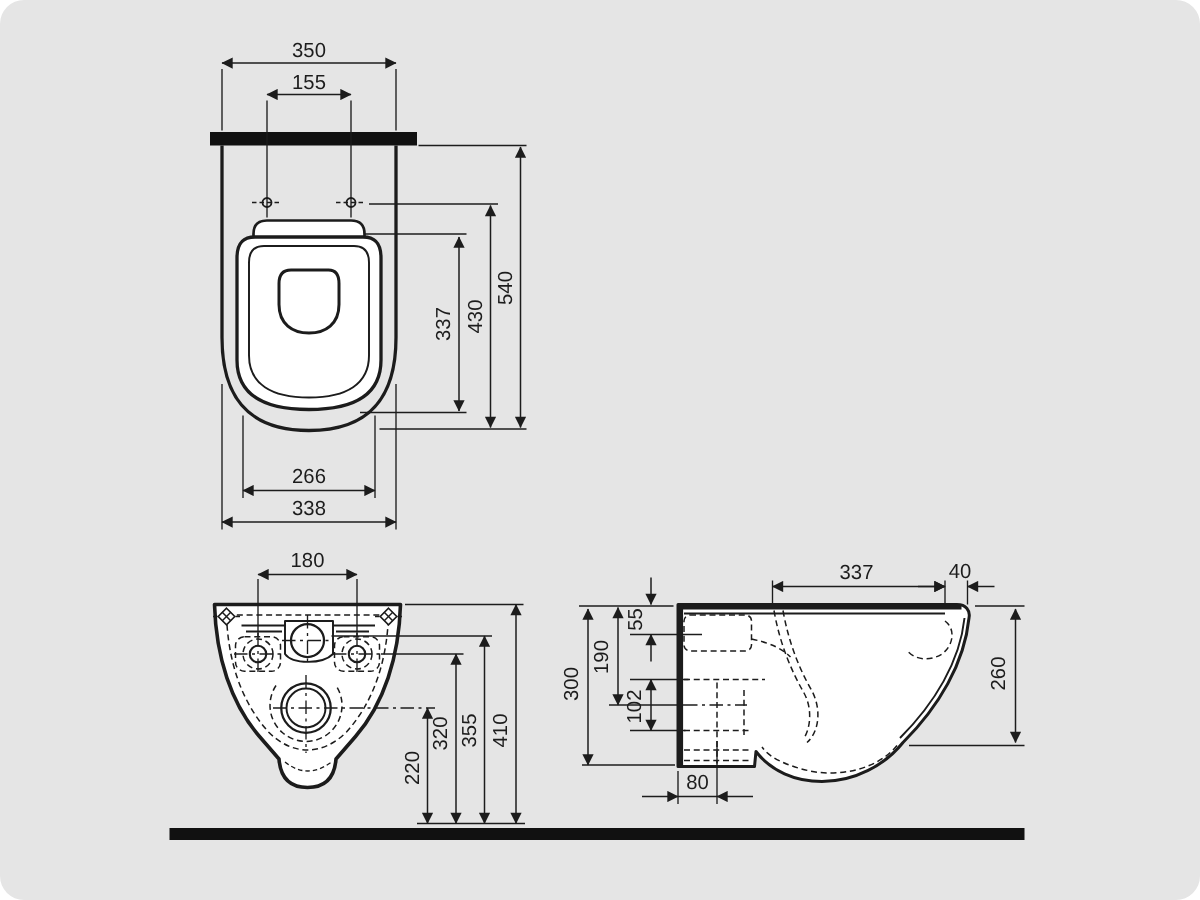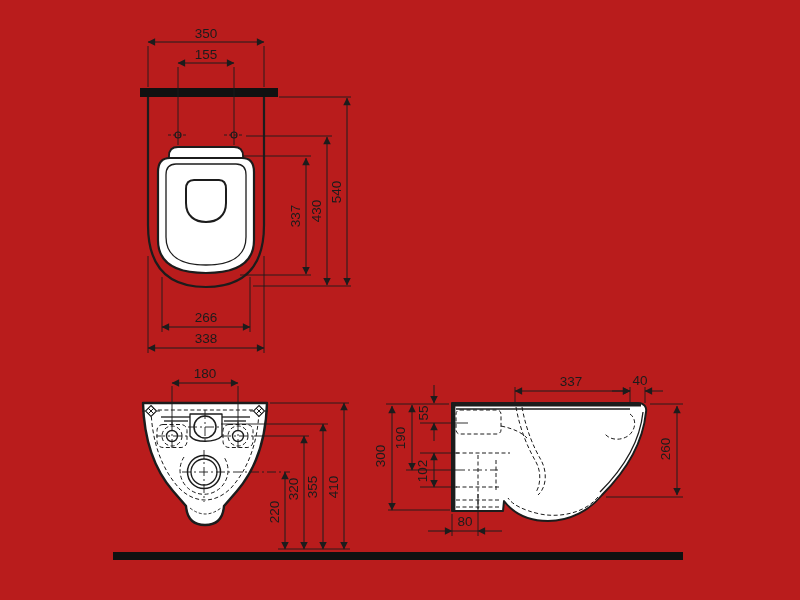--- a/index.html
+++ b/index.html
@@ -1,17 +1,17 @@
 <!DOCTYPE html>
 <html><head>
 <meta charset="utf-8">
 <style>
   html,body{margin:0;padding:0;background:#ffffff;}
-  #stage{position:relative;width:800px;height:600px;background:#b91c1c;overflow:hidden;
-         font-family:"Liberation Sans", sans-serif;}
+  #stage{position:relative;width:800px;height:600px;background:#e5e5e5;overflow:hidden;
+         font-family:"Liberation Sans", sans-serif;border-radius:16px;}
   svg{display:block;}
   .outline{fill:#ffffff;stroke:#1c1c1c;stroke-width:2.2;stroke-linejoin:round;}
   .outline-thin{fill:none;stroke:#1c1c1c;stroke-width:1.3;stroke-linejoin:round;}
   .thick{stroke:#1c1c1c;stroke-width:3.6;fill:none;}
   .solidbar{fill:#111111;stroke:none;}
   .ext{stroke:#1c1c1c;stroke-width:0.9;fill:none;}
   .dim{stroke:#1c1c1c;stroke-width:1;fill:none;}
   .dash{stroke:#1c1c1c;stroke-width:1;fill:none;stroke-dasharray:4 2.5;}
   .dashf{stroke:#1c1c1c;stroke-width:0.9;fill:none;stroke-dasharray:3 2;}
   .cline{stroke:#1c1c1c;stroke-width:0.9;fill:none;stroke-dasharray:9 3 2 3;}

